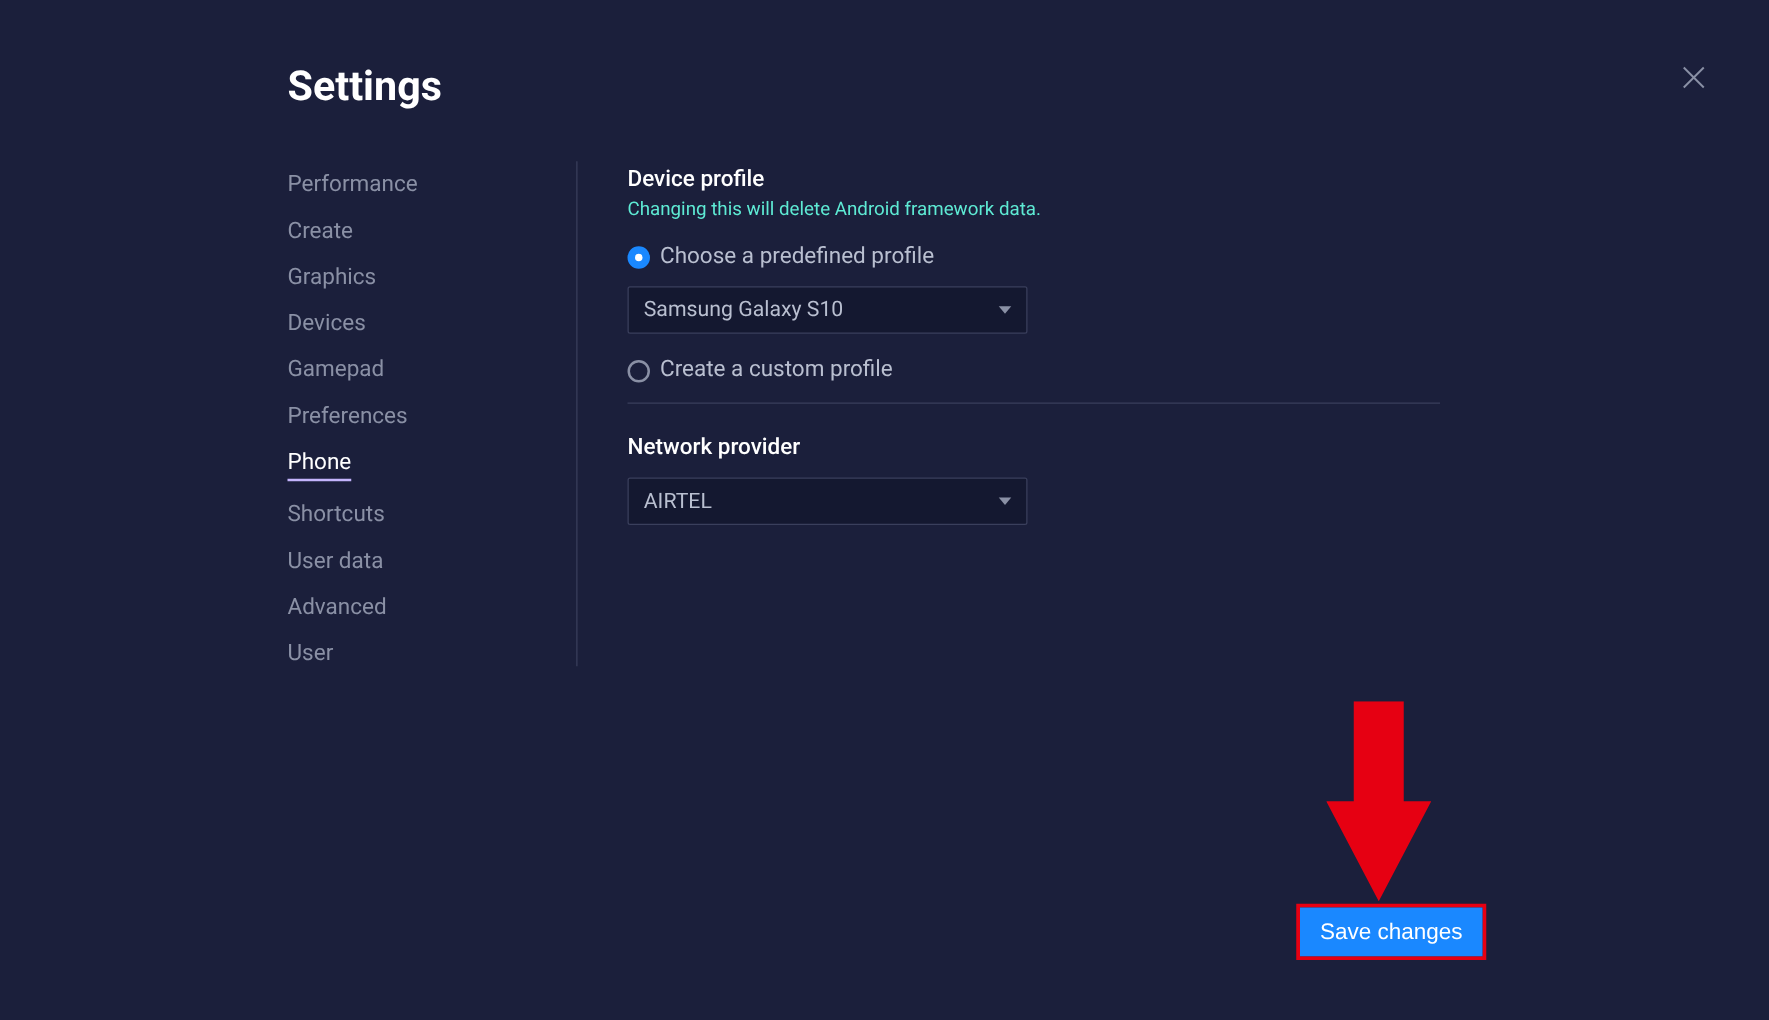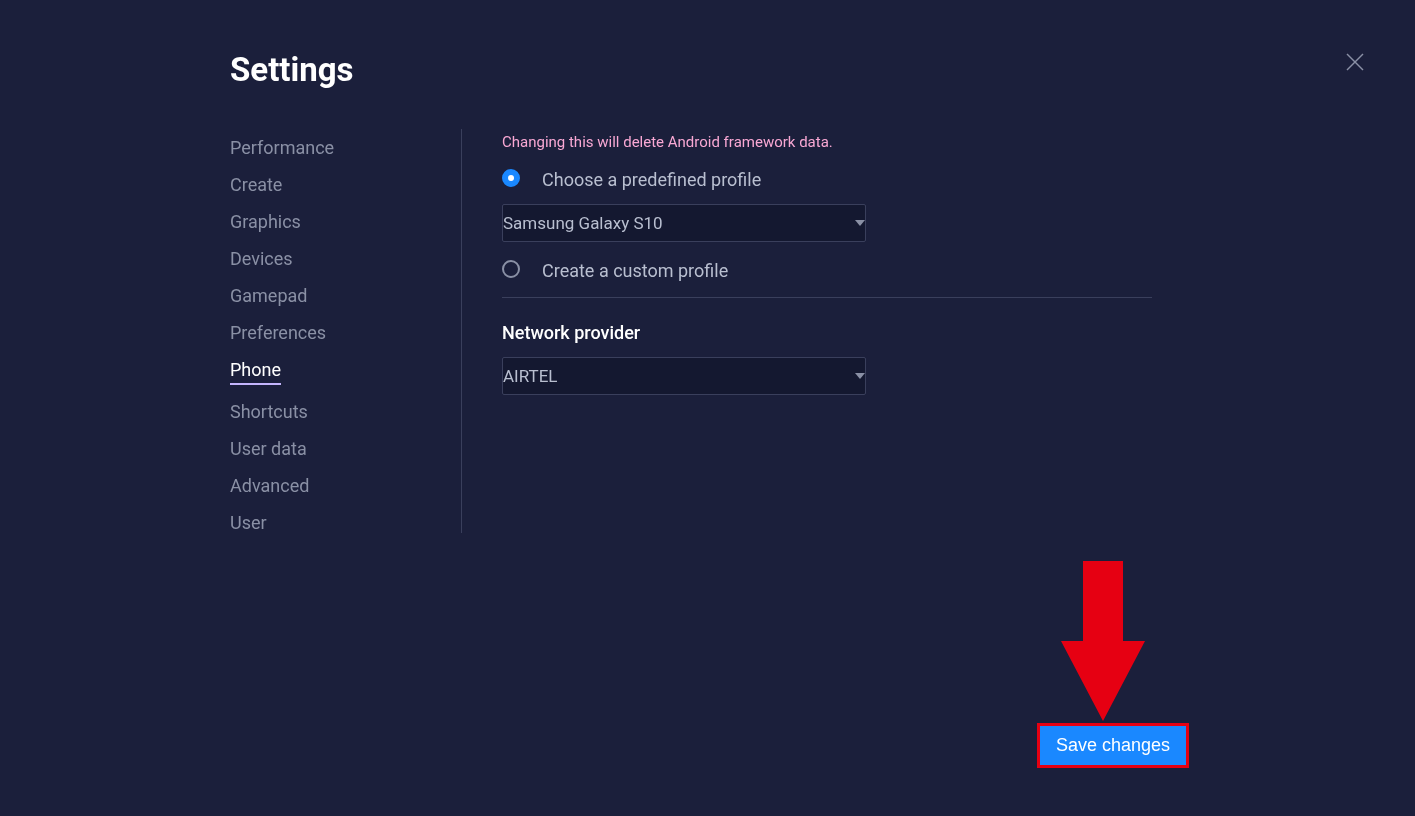--- a/index.html
+++ b/index.html
@@ -59,28 +59,28 @@
     padding-top: 4px;
     flex: 1;
   }
   .section-title {
     color: #ffffff;
     font-size: 18px;
     font-weight: 500;
     margin-bottom: 4px;
   }
   .warning {
-    color: #f9a8d4;
+    color: #5eead4;
     font-size: 15px;
     margin-bottom: 18px;
   }
   .radio-row {
     display: flex;
-    align-items: flex-start;
-    gap: 22px;
+    align-items: flex-end;
+    gap: 8px;
     margin-bottom: 14px;
   }
   .radio {
     width: 18px;
     height: 18px;
     border-radius: 50%;
     border: 2px solid #8a90a5;
     position: relative;
     cursor: pointer;
     flex-shrink: 0;
@@ -96,28 +96,28 @@
     transform: translate(-50%, -50%);
     width: 6px; height: 6px;
     border-radius: 50%;
     background: #ffffff;
   }
   .radio-label {
     color: #b9bfd0;
     font-size: 18px;
   }
   .select {
-    width: 364px;
+    width: 320px;
     height: 38px;
     background: #141830;
     border: 1px solid #3a3f5c;
     border-radius: 2px;
     color: #b9bfd0;
     font-size: 17px;
-    padding: 0 0;
+    padding: 0 12px;
     display: flex;
     align-items: center;
     justify-content: space-between;
     cursor: pointer;
     margin-bottom: 18px;
   }
   .triangle-down {
     width: 0; height: 0;
     border-left: 5px solid transparent;
     border-right: 5px solid transparent;
@@ -179,20 +179,21 @@
       <div class="sidebar-item">Preferences</div>
       <div class="sidebar-item active">Phone</div>
       <div class="sidebar-item">Shortcuts</div>
       <div class="sidebar-item">User data</div>
       <div class="sidebar-item">Advanced</div>
       <div class="sidebar-item">User</div>
     </nav>
 
     <div class="content">
 
+      <div class="section-title">Device profile</div>
       <div class="warning">Changing this will delete Android framework data.</div>
 
       <div class="radio-row">
         <div class="radio selected"></div>
         <span class="radio-label">Choose a predefined profile</span>
       </div>
 
       <div class="select">
         <span>Samsung Galaxy S10</span>
         <span class="triangle-down"></span>

